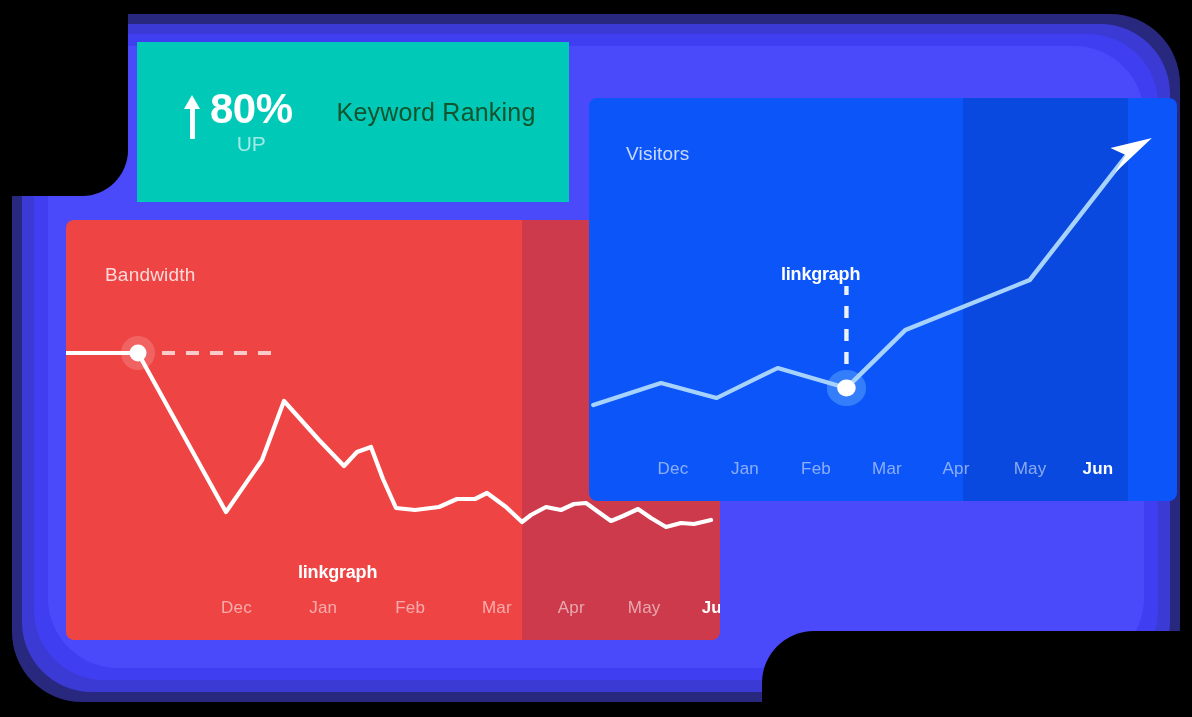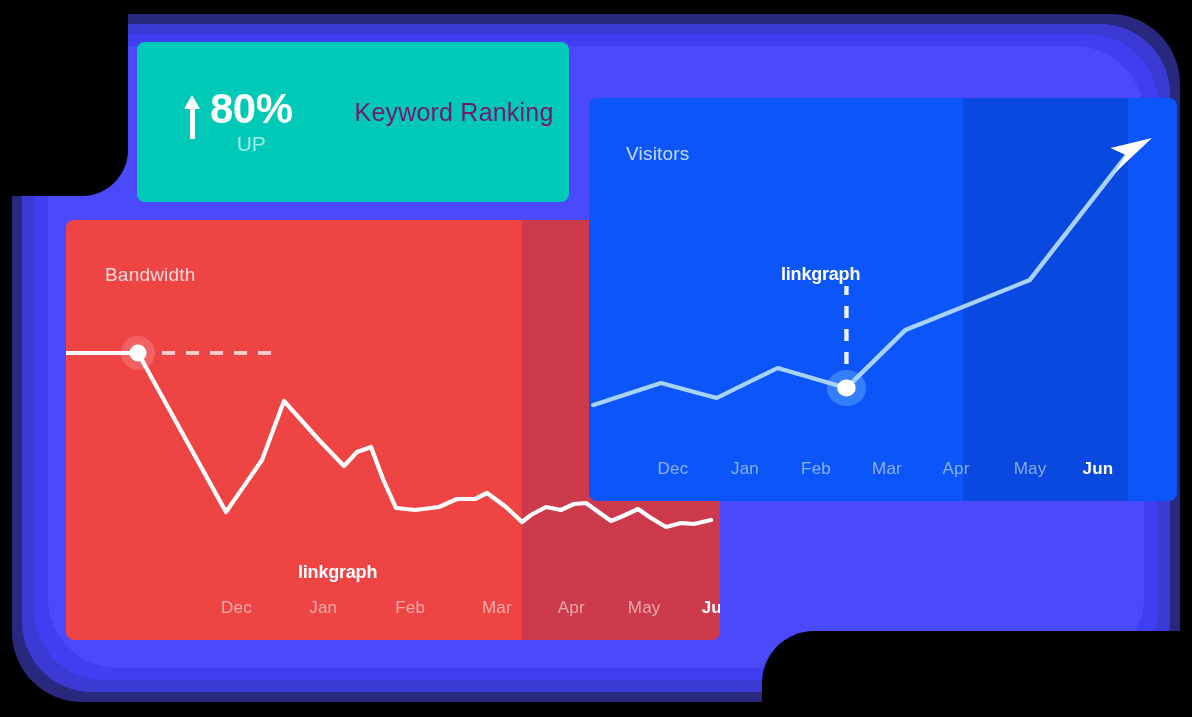--- a/index.html
+++ b/index.html
@@ -19,35 +19,35 @@
   .glow-4 { left:48px;  top:46px;  width:1096px; height:622px; background:#4b4bfb; opacity:.95; }
 
   
   .notch { position:absolute; background:#000; }
   .notch-tl { left:0;   top:0;    width:128px; height:196px; border-bottom-right-radius:46px; }
   .notch-br { right:0;  bottom:0; width:430px; height:86px;  border-top-left-radius:52px; }
 
   
   .card-teal {
     position:absolute; left:137px; top:42px; width:432px; height:160px;
-    background:#00c9b7; border-radius:8px; z-index:6;
+    background:#00c9b7; border-radius:0; z-index:6;
     display:flex; align-items:center;
   }
   .kw-stat { display:flex; align-items:flex-start; margin-left:47px; }
   .arrow-up { width:17px; height:44px; position:relative; margin-top:8px; margin-right:9px; }
   .arrow-up .shaft { position:absolute; left:6px; top:8px; width:5px; height:36px; background:#fff; border-radius:1px;}
   .arrow-up .head {
     position:absolute; left:0; top:0; width:0; height:0;
     border-left:8.5px solid transparent; border-right:8.5px solid transparent;
     border-bottom:14px solid #fff;
   }
   .kw-num-wrap { display:flex; flex-direction:column; align-items:center; }
   .kw-num { font-size:42px; font-weight:700; color:#ffffff; line-height:44px; letter-spacing:-.5px;}
   .kw-up  { font-size:21px; font-weight:400; color:rgba(255,255,255,.62); line-height:26px; }
-  .kw-label { font-size:25px; color:#701a75; margin-left:62px; margin-bottom:20px; letter-spacing:.2px;}
+  .kw-label { font-size:25px; color:#14532d; margin-left:44px; margin-bottom:20px; letter-spacing:.2px;}
 
   
   .card-purple {
     position:absolute; left:66px; top:220px; width:654px; height:420px;
     background:#ef4444; border-radius:8px; overflow:hidden; z-index:5;
   }
   .card-purple .dim-panel {
     position:absolute; left:456px; top:0; width:198px; height:100%;
     background:rgba(40,10,110,.17);
   }

